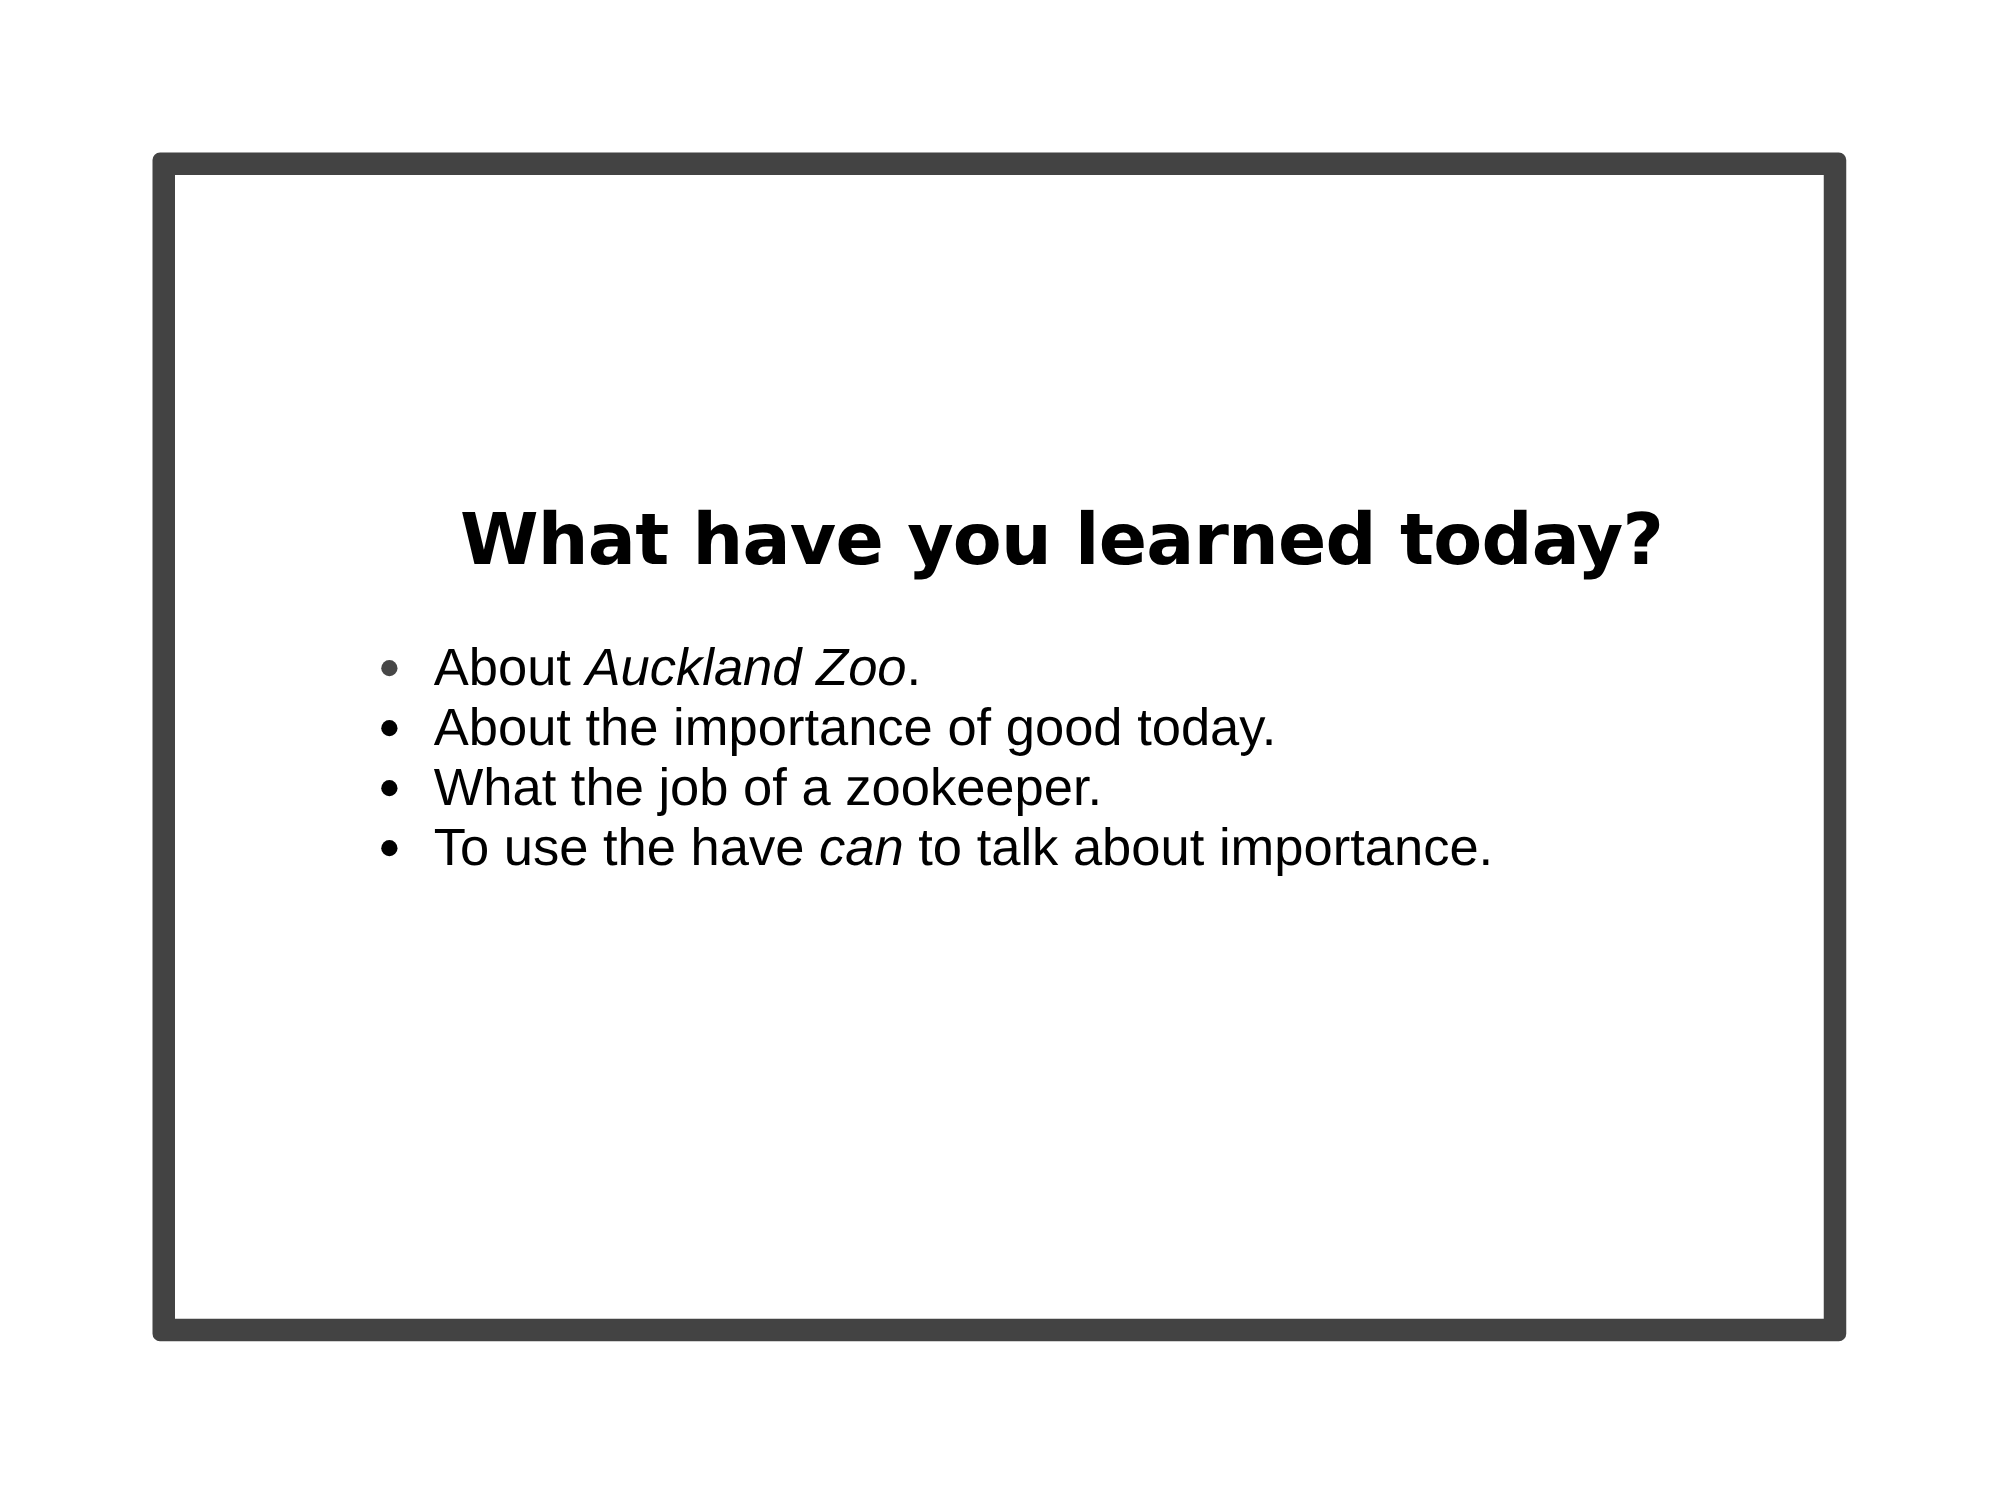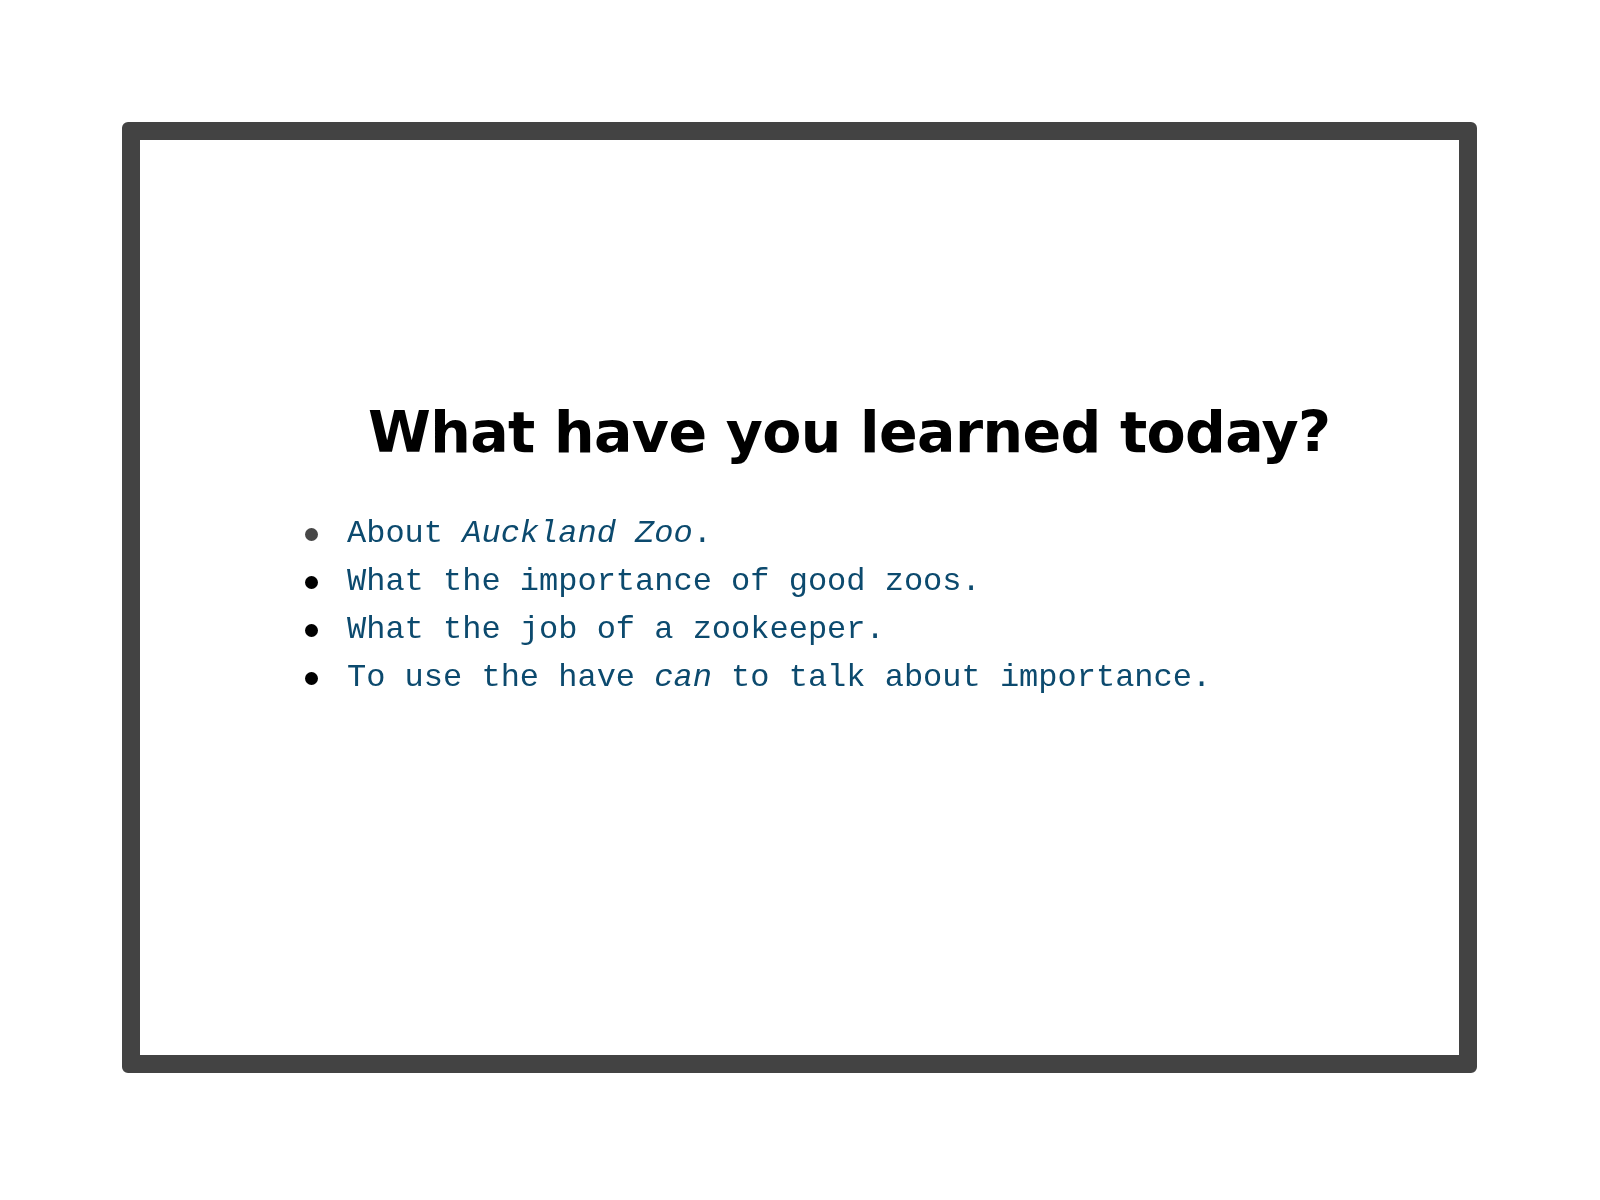--- a/index.html
+++ b/index.html
@@ -68,24 +68,24 @@
     padding: 0;
     list-style: none;
   }
 
   .bullet-item {
     position: relative;
     display: block;
     height: 48px;
     line-height: 48px;
     padding-left: 60px;
-    font-family: Liberation Mono, monospace;
-    font-size: 32px;
+    font-family: Liberation Sans, sans-serif;
+    font-size: 42px;
     font-weight: 400;
-    color: #0c4a6e;
+    color: #000000;
     white-space: nowrap;
   }
 
   .bullet-marker {
     position: absolute;
     left: 18px;
     top: 50%;
     width: 13px;
     height: 13px;
     margin-top: -6px;
@@ -110,21 +110,21 @@
 <div id="slide-canvas">
 
   <div id="slide-frame">
 
     <div id="slide-body">
 
       <h1 id="slide-title">What have you learned today?</h1>
 
       <ul id="bullet-list">
           <li class="bullet-item"><span class="bullet-marker muted" style="background: rgb(71, 71, 71);"></span><span class="bullet-text"><span>About </span><em>Auckland Zoo</em><span>.</span></span></li>
-          <li class="bullet-item"><span class="bullet-marker" style="background: rgb(0, 0, 0);"></span><span class="bullet-text"><span>What the importance of good zoos.</span></span></li>
+          <li class="bullet-item"><span class="bullet-marker" style="background: rgb(0, 0, 0);"></span><span class="bullet-text"><span>About the importance of good today.</span></span></li>
           <li class="bullet-item"><span class="bullet-marker" style="background: rgb(0, 0, 0);"></span><span class="bullet-text"><span>What the job of a zookeeper.</span></span></li>
           <li class="bullet-item"><span class="bullet-marker" style="background: rgb(0, 0, 0);"></span><span class="bullet-text"><span>To use the have </span><em>can</em><span> to talk about importance.</span></span></li>
         </ul>
 
     </div>
 
   </div>
 
 </div>
 

